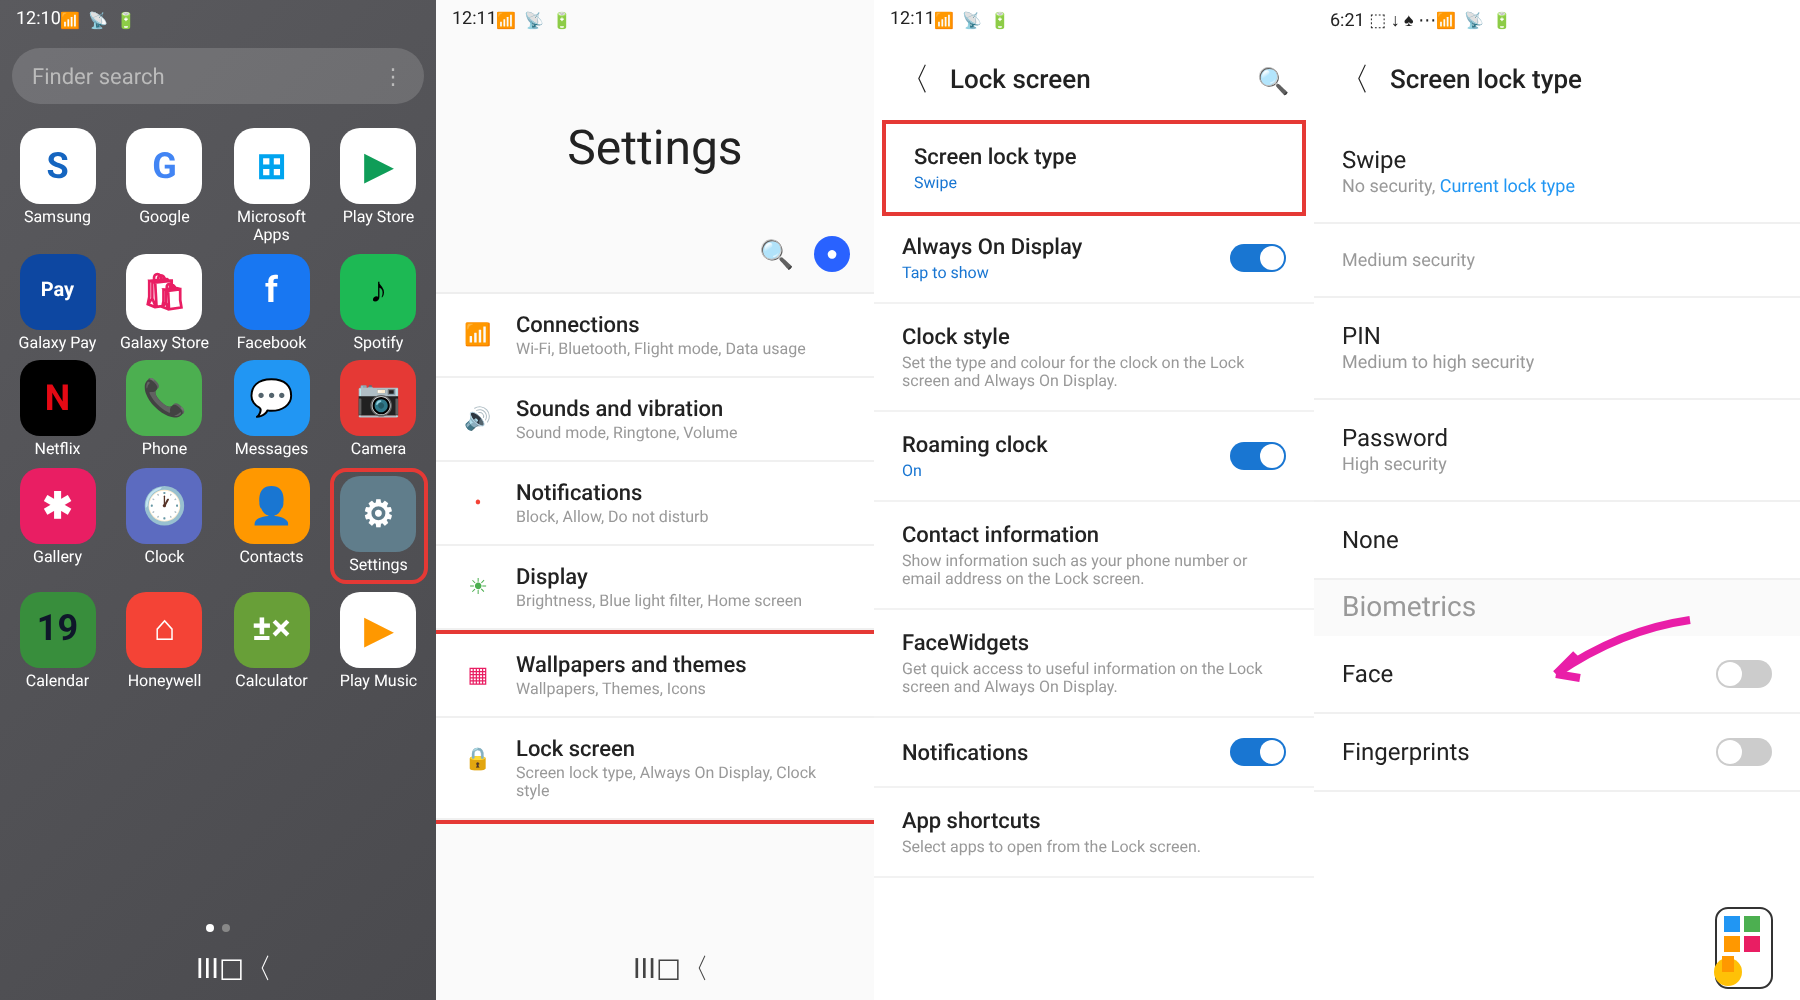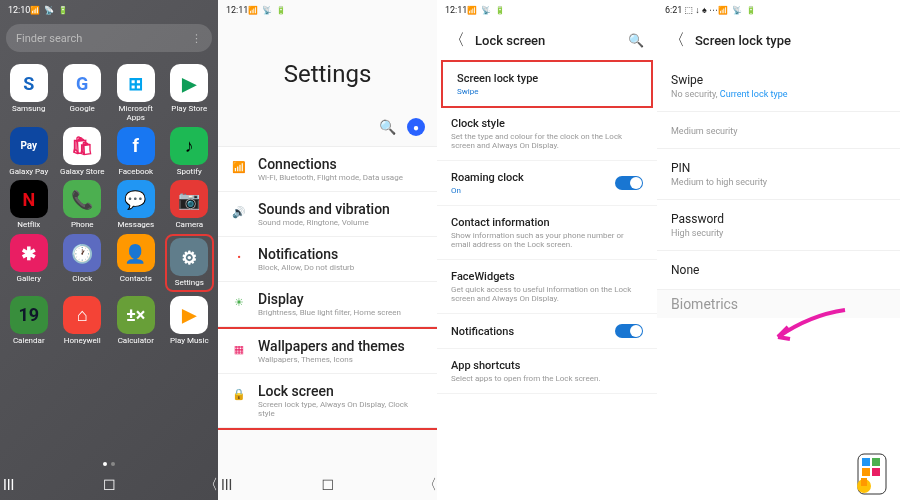--- a/index.html
+++ b/index.html
@@ -12,34 +12,34 @@
 .status{height:20px;display:flex;justify-content:flex-start;align-items:center;padding:0 8px;font-size:9px}
 .p1 .status{color:#fff}
 .p2 .status,.p3 .status,.p4 .status{color:#222}
 .status-icons{font-size:8px;letter-spacing:1px}
 .search-pill{margin:4px 6px;height:28px;background:rgba(255,255,255,.15);border-radius:14px;display:flex;align-items:center;padding:0 10px;color:#bbb;font-size:11px;justify-content:space-between}
 .grid{display:grid;grid-template-columns:repeat(4,1fr);gap:4px;padding:8px 4px}
 .app{display:flex;flex-direction:column;align-items:center;gap:3px}
 .app-icon{width:38px;height:38px;border-radius:10px;display:flex;align-items:center;justify-content:center;font-size:18px;color:#fff;font-weight:bold}
 .app-label{font-size:8px;color:#fff;text-align:center;line-height:1.1}
 .highlight-red{border:2px solid #e53935;border-radius:8px;padding:2px}
-.nav-bar{position:absolute;bottom:0;left:3px;right:0;height:30px;display:flex;justify-content:space-between;align-items:center;color:#fff}
+.nav-bar{position:absolute;bottom:0;left:16px;right:0;height:30px;display:flex;justify-content:center;align-items:center;color:#fff}
 .p2 .nav-bar{color:#444}
 .nav-btn{font-size:14px}
 .dots{position:absolute;bottom:34px;left:0;right:0;display:flex;justify-content:center;gap:4px}
 .dot{width:4px;height:4px;border-radius:50%;background:#888}
 .dot.active{background:#fff}
 .settings-title{font-size:24px;text-align:center;margin:40px 0 30px;color:#222}
 .sr{display:flex;justify-content:flex-end;align-items:center;gap:10px;padding:0 12px 10px;font-size:14px;color:#555}
 .avatar{width:18px;height:18px;border-radius:50%;background:#2962ff;color:#fff;display:flex;align-items:center;justify-content:center;font-size:10px}
 .slist{background:#fff;border-top:1px solid #eee}
 .sitem{display:flex;gap:10px;padding:9px 12px;border-bottom:1px solid #f0f0f0;align-items:flex-start}
 .sicon{width:18px;height:18px;border-radius:4px;flex-shrink:0;display:flex;align-items:center;justify-content:center;font-size:11px;margin-top:2px}
 .sitem-txt{flex:1}
-.sitem-title{font-size:14px;color:#222;font-weight:500}
+.sitem-title{font-size:11px;color:#222;font-weight:500}
 .sitem-sub{font-size:8px;color:#999;margin-top:1px}
 .red-line{height:2px;background:#e53935}
 .header{display:flex;align-items:center;gap:10px;padding:10px 12px;font-size:13px;color:#222}
 .back{font-size:16px}
 .header-title{flex:1;font-weight:500}
 .lock-list{background:#fff}
 .litem{padding:10px 14px;border-bottom:1px solid #f2f2f2}
 .litem-title{font-size:11px;color:#222;font-weight:500}
 .litem-sub{font-size:8px;color:#999;margin-top:2px}
 .litem-sub.blue{color:#1976d2}
@@ -284,20 +284,29 @@
         <div class="litem-row">
           <div>
             <div class="litem-title">Screen lock type</div>
             <div class="litem-sub blue">Swipe</div>
           </div>
         </div>
       </div>
       <div class="litem">
         <div class="litem-row">
           <div>
+            <div class="litem-title">Always On Display</div>
+            <div class="litem-sub blue">Tap to show</div>
+          </div>
+          <div class="toggle"></div>
+        </div>
+      </div>
+      <div class="litem">
+        <div class="litem-row">
+          <div>
             <div class="litem-title">Clock style</div>
             <div class="litem-sub">Set the type and colour for the clock on the Lock screen and Always On Display.</div>
           </div>
         </div>
       </div>
       <div class="litem">
         <div class="litem-row">
           <div>
             <div class="litem-title">Roaming clock</div>
             <div class="litem-sub blue">On</div>
@@ -363,20 +372,30 @@
       </div>
       <div class="sl-item">
         <div class="sl-title">Password</div>
         <div class="sl-sub">High security</div>
       </div>
       <div class="sl-item">
         <div class="sl-title">None</div>
       </div>
     </div>
   <div class="section-label">Biometrics</div>
+  <div id="bio-list">
+      <div class="sl-row">
+        <div class="sl-title">Face</div>
+        <div class="toggle off"></div>
+      </div>
+      <div class="sl-row">
+        <div class="sl-title">Fingerprints</div>
+        <div class="toggle off"></div>
+      </div>
+    </div>
   <svg class="arrow" viewBox="0 0 80 40">
     <path d="M75 5 Q 40 10 8 32" stroke="#e91ea8" stroke-width="4" fill="none"></path>
     <path d="M8 32 L18 22 M8 32 L20 34" stroke="#e91ea8" stroke-width="4" fill="none"></path>
   </svg>
   <svg class="logo" viewBox="0 0 48 48">
     <rect x="10" y="6" width="28" height="40" rx="6" fill="#fff" stroke="#333"></rect>
     <rect x="14" y="10" width="8" height="8" fill="#2196f3"></rect>
       <rect x="24" y="10" width="8" height="8" fill="#4caf50"></rect>
     <rect x="14" y="20" width="8" height="8" fill="#ff9800"></rect>
       <rect x="24" y="20" width="8" height="8" fill="#e91e63"></rect>

